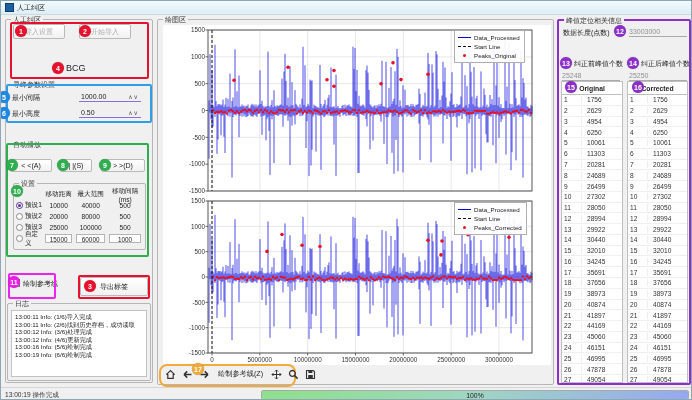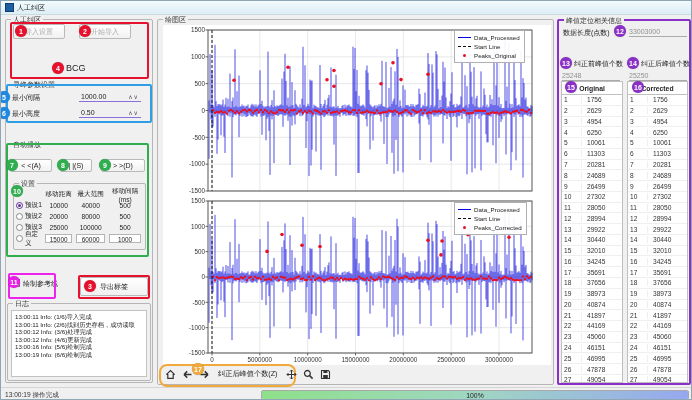--- a/index.html
+++ b/index.html
@@ -299,21 +299,21 @@
     <div class="tbtn">
       <svg width="11" height="11" viewBox="0 0 11 11">
           <path d="M9.5 5.5 H2 M2 5.5 L5.2 2.4 M2 5.5 L5.2 8.6" fill="none" stroke="#333" stroke-width="1.5"></path>
         </svg>
     </div>
     <div class="tbtn">
       <svg width="11" height="11" viewBox="0 0 11 11">
           <path d="M1.5 5.5 H9 M9 5.5 L5.8 2.4 M9 5.5 L5.8 8.6" fill="none" stroke="#333" stroke-width="1.5"></path>
         </svg>
     </div>
-    <div class="tb-label">纠正后峰值个数(Z)</div>
+    <div class="tb-label">绘制参考线(Z)</div>
     <div class="tbtn">
       <svg width="11" height="11" viewBox="0 0 11 11">
           <path d="M5.5 1 V10 M1 5.5 H10 M5.5 1 L4 2.5 M5.5 1 L7 2.5 M5.5 10 L4 8.5 M5.5 10 L7 8.5 M1 5.5 L2.5 4 M1 5.5 L2.5 7 M10 5.5 L8.5 4 M10 5.5 L8.5 7" fill="none" stroke="#333" stroke-width="1"></path>
         </svg>
     </div>
     <div class="tbtn">
       <svg width="11" height="11" viewBox="0 0 11 11">
           <circle cx="4.4" cy="4.4" r="2.9" fill="none" stroke="#333" stroke-width="1.3"></circle>
           <path d="M6.6 6.6 L9.6 9.6" stroke="#333" stroke-width="1.5"></path>
         </svg>

